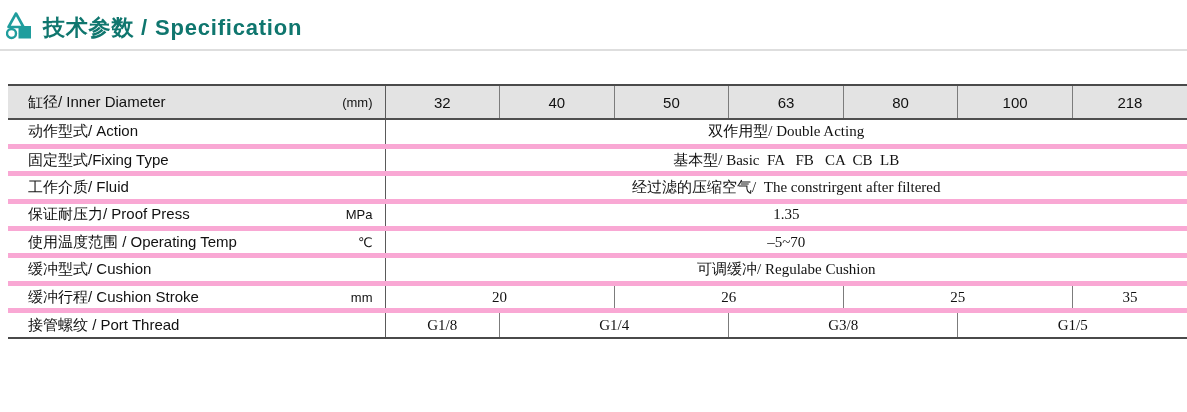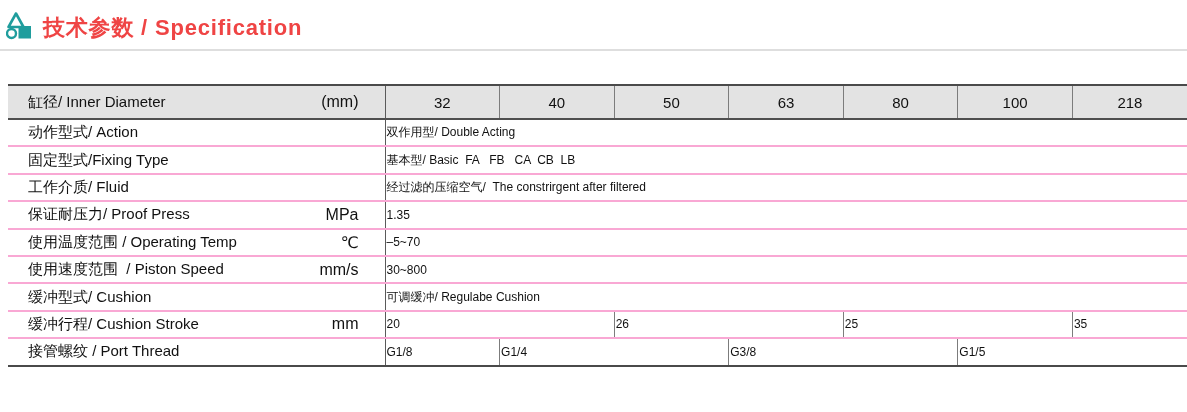--- a/index.html
+++ b/index.html
@@ -2,45 +2,45 @@
 <html><head>
 <meta charset="utf-8">
 <style>
   html,body{margin:0;padding:0;}
   body{
     width:1187px;height:412px;overflow:hidden;position:relative;
     background:#ffffff;color:#111;
     font-family:"Liberation Sans","DejaVu Sans",sans-serif;
   }
   .title-bar{position:absolute;top:12px;left:6px;display:flex;align-items:center;gap:9px;}
-  .title{margin:0;font-size:22px;font-weight:bold;color:#ef4444;letter-spacing:.8px;white-space:pre;}
+  .title{margin:0;font-size:22px;font-weight:bold;color:#0f766e;letter-spacing:.8px;white-space:pre;}
   .rule{position:absolute;top:49px;left:0;width:1187px;height:2px;background:#dedede;}
 
   table.spec-table{
     position:absolute;top:84px;left:8px;width:1179px;
     border-collapse:collapse;table-layout:fixed;
   }
   col.label-col{width:377px;}
   thead tr{height:34px;}
   thead td{
     background:#e3e3e3;
     border-top:2px solid #4a4a4a;
     border-bottom:2px solid #4f4f4f;
   }
   tbody tr{height:27.4px;}
-  tbody td{border-bottom:2px solid #f9a8d4;}
+  tbody td{border-bottom:5px solid #f9a8d4;}
   tbody tr:last-child td{border-bottom:2px solid #4a4a4a;}
 
   td.label-cell{border-right:1px solid #5a5a5a;padding:0;}
-  .lrow{display:flex;justify-content:space-between;align-items:center;padding:0 26px 0 20px;}
+  .lrow{display:flex;justify-content:space-between;align-items:center;padding:0 12px 0 20px;}
   .lab{font-size:15px;white-space:pre;}
-  .unit{font-size:16px;white-space:pre;}
+  .unit{font-size:13px;white-space:pre;}
 
   td.num-cell{text-align:center;font-size:15px;}
-  td.val-cell{font-size:12px;white-space:pre;}
+  td.val-cell{text-align:center;font-size:15px;white-space:pre;font-family:Liberation Serif, serif;}
   td.v{border-right:1px solid #7c7c7c;}
 </style>
 </head>
 <body>
 
 <header class="title-bar">
   <span class="title-icon">
     <svg width="28" height="28" viewBox="0 0 28 28" aria-hidden="true">
       <polygon points="10,1.5 2.5,15 17.5,15" fill="none" stroke="#1f9d9d" stroke-width="2.6" stroke-linejoin="round"></polygon>
       <circle cx="5.5" cy="21.5" r="4.5" fill="none" stroke="#1f9d9d" stroke-width="2.4"></circle>
@@ -122,29 +122,20 @@
           <div class="lrow">
             <span class="lab">使用温度范围 / Operating Temp</span>
             <span class="unit">℃</span>
           </div>
         </td>
         <td class="val-cell" colspan="7">–5~70</td>
       </tr>
       <tr>
         <td class="label-cell">
           <div class="lrow">
-            <span class="lab">使用速度范围  / Piston Speed</span>
-            <span class="unit">mm/s</span>
-          </div>
-        </td>
-        <td class="val-cell" colspan="7">30~800</td>
-      </tr>
-      <tr>
-        <td class="label-cell">
-          <div class="lrow">
             <span class="lab">缓冲型式/ Cushion</span>
             <span class="unit"></span>
           </div>
         </td>
         <td class="val-cell" colspan="7">可调缓冲/ Regulabe Cushion</td>
       </tr>
       <tr>
         <td class="label-cell">
           <div class="lrow">
             <span class="lab">缓冲行程/ Cushion Stroke</span>

